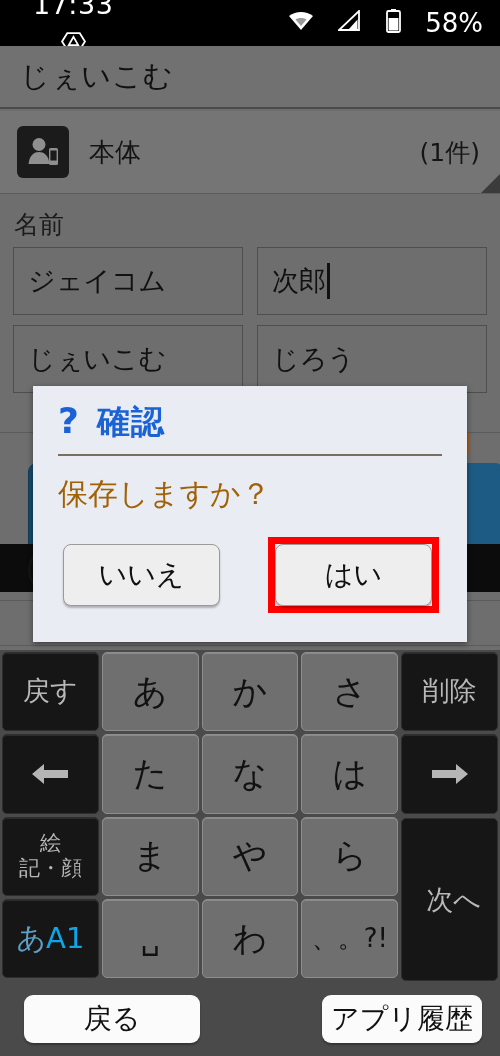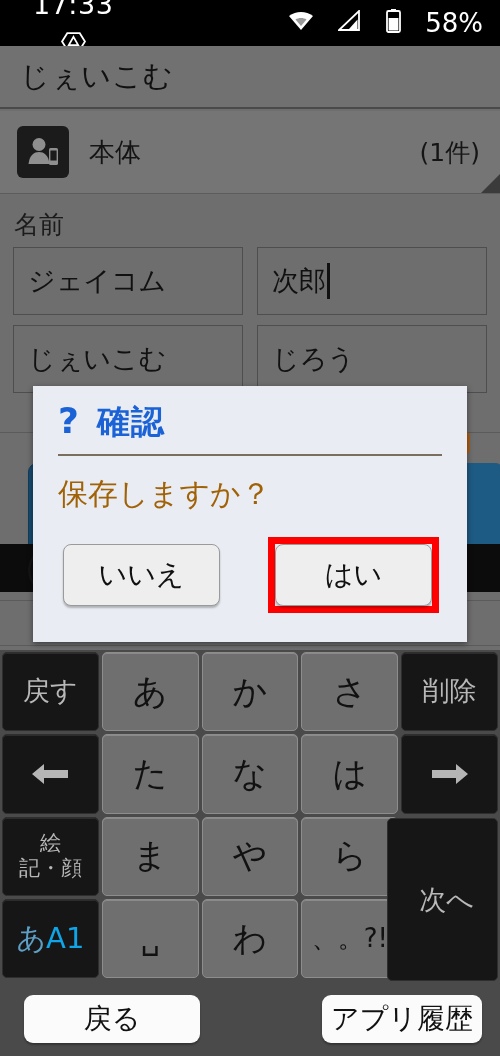--- a/index.html
+++ b/index.html
@@ -190,21 +190,21 @@
   }
   .key.arrow { font-size: 32px; color: #b5b5b5; }
   .key.small { font-size: 21px; line-height: 1.22; }
   .key.mode { font-size: 29px; }
   .key.mode .jp { color: #5d9fc5; }
   .key.mode .en { color: #0ea5e9; }
   .key.punct { font-size: 26px; }
   .key.space { font-size: 30px; }
   #key-next {
     position: absolute; right: 2px; top: 168px;
-    width: 111px; height: 163px;
+    width: 97px; height: 163px;
     display: flex; align-items: center; justify-content: center;
     border-radius: 5px;
     background: #161616; color: #b8b8b8; border: 1px solid #2e2e2e;
     font-size: 27px;
     padding-left: 8px;
   }
   .kb-row.r3 .slot-last, .kb-row.r4 .slot-last { visibility: hidden; }
 
   
   #navbar {

